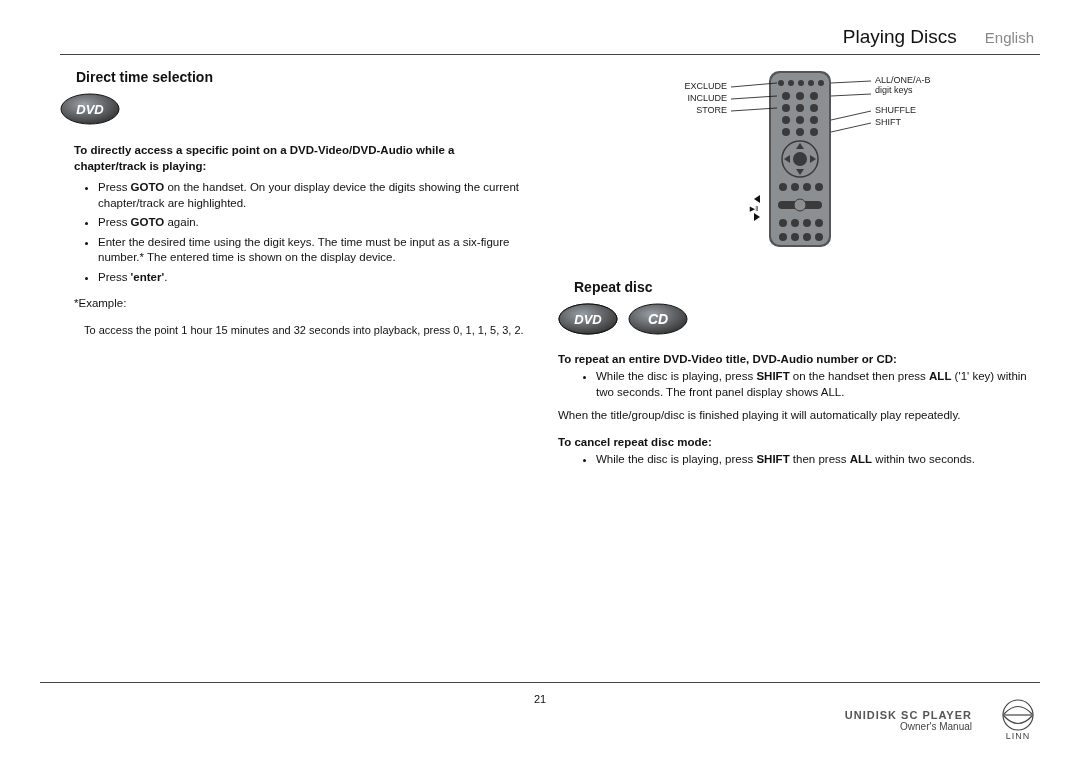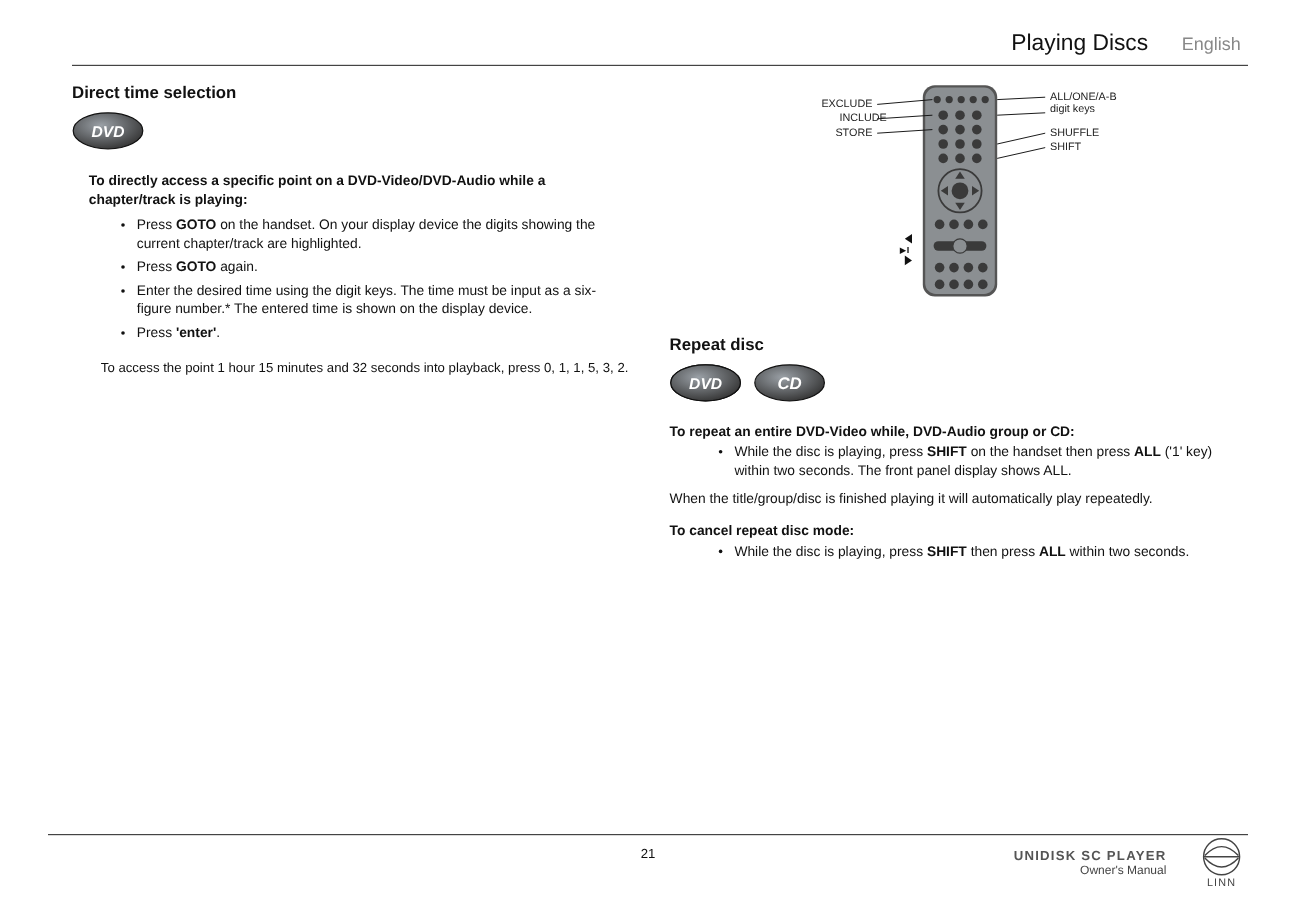--- a/index.html
+++ b/index.html
@@ -52,21 +52,21 @@
   }
 
   h2.section-title-major {
     font-size: 18px;
     font-weight: 700;
     margin: 0 0 10px 0;
   }
   h3.section-title-minor {
     font-size: 14px;
     font-weight: 700;
-    margin: 0 0 8px 0;
+    margin: 0 0 8px 16px;
   }
 
   .disc-badges {
     display: flex;
     gap: 10px;
     margin: 4px 0 14px 0;
   }
 
   .lead {
     font-size: 11.5px;
@@ -76,21 +76,21 @@
   }
 
   ul.bullets {
     list-style: disc;
     padding-left: 38px;
     margin: 4px 0;
     font-size: 11.5px;
     line-height: 1.35;
   }
   ul.bullets li {
-    margin: 4px 16px;
+    margin: 4px 0;
   }
   ul.bullets li b {
     font-weight: 700;
   }
 
   .example-label {
     font-size: 11.5px;
     margin: 12px 0 2px 14px;
   }
   .example-body {
@@ -130,21 +130,21 @@
   }
   .callout.left { text-align: right; }
 
   
   .footer {
     position: absolute;
     left: 40px;
     right: 40px;
     bottom: 20px;
     border-top: 1px solid #444;
-    padding-top: 0;
+    padding-top: 14px;
     display: flex;
     align-items: center;
     font-size: 11px;
   }
   .footer .page-num {
     position: absolute;
     left: 0;
     right: 0;
     text-align: center;
     top: 10px;
@@ -206,20 +206,21 @@
         </li>
         <li>
           <span>Press </span><b>GOTO</b><span> again.</span>
         </li>
         <li>Enter the desired time using the digit keys. The time must be input as a six-figure number.* The entered time is shown on the display device.</li>
         <li>
           <span>Press </span><b>'enter'</b><span>.</span>
         </li>
       </ul>
 
+      <div class="example-label">*Example:</div>
       <div class="example-body">To access the point 1 hour 15 minutes and 32 seconds into playback, press 0, 1, 1, 5, 3, 2.</div>
     </div>
 
     <div class="col-right">
 
       <div class="remote-wrap">
         <div class="remote">
           
           <svg width="280" height="180" viewBox="0 0 280 180">
 
@@ -280,21 +281,21 @@
             <line x1="72" y1="42" x2="118" y2="39" stroke="#111" stroke-width="0.8"></line>
 
             <line x1="172" y1="14" x2="212" y2="12" stroke="#111" stroke-width="0.8"></line>
             <line x1="172" y1="27" x2="212" y2="25" stroke="#111" stroke-width="0.8"></line>
             <line x1="172" y1="51" x2="212" y2="42" stroke="#111" stroke-width="0.8"></line>
             <line x1="172" y1="63" x2="212" y2="54" stroke="#111" stroke-width="0.8"></line>
           </svg>
 
           
           <div class="callout left" style="top:12px; left:0; width:68px;">EXCLUDE</div>
-          <div class="callout left" style="top:24px; left:12px; width:68px;">INCLUDE</div>
+          <div class="callout left" style="top:24px; left:0; width:68px;">INCLUDE</div>
           <div class="callout left" style="top:36px; left:0; width:68px;">STORE</div>
 
           
           <div class="callout" style="top:6px;  left:216px;">ALL/ONE/A-B</div>
           <div class="callout" style="top:16px; left:216px;">digit keys</div>
           <div class="callout" style="top:36px; left:216px;">SHUFFLE</div>
           <div class="callout" style="top:48px; left:216px;">SHIFT</div>
         </div>
       </div>
 
@@ -321,21 +322,21 @@
                 <stop offset="0%" stop-color="#9aa0a6"></stop>
                 <stop offset="100%" stop-color="#333"></stop>
               </radialGradient>
             </defs>
             <ellipse cx="30" cy="16" rx="29" ry="15" fill="url(#g2)" stroke="#111" stroke-width="1"></ellipse>
             <text x="30" y="21" text-anchor="middle" font-family="Arial Black, Arial" font-weight="900" font-size="14" fill="#fff" font-style="italic">CD</text>
           </svg>
         </span>
       </div>
 
-      <p class="sublead">To repeat an entire DVD-Video while, DVD-Audio group or CD:</p>
+      <p class="sublead">To repeat an entire DVD-Video title, DVD-Audio number or CD:</p>
 
       <ul class="bullets">
         <li>
           <span>While the disc is playing, press </span><b>SHIFT</b><span> on the handset then press </span><b>ALL</b><span> ('1' key) within two seconds. The front panel display shows ALL.</span>
         </li>
       </ul>
 
       <p class="body-text">When the title/group/disc is finished playing it will automatically play repeatedly.</p>
 
       <p class="sublead">To cancel repeat disc mode:</p>

